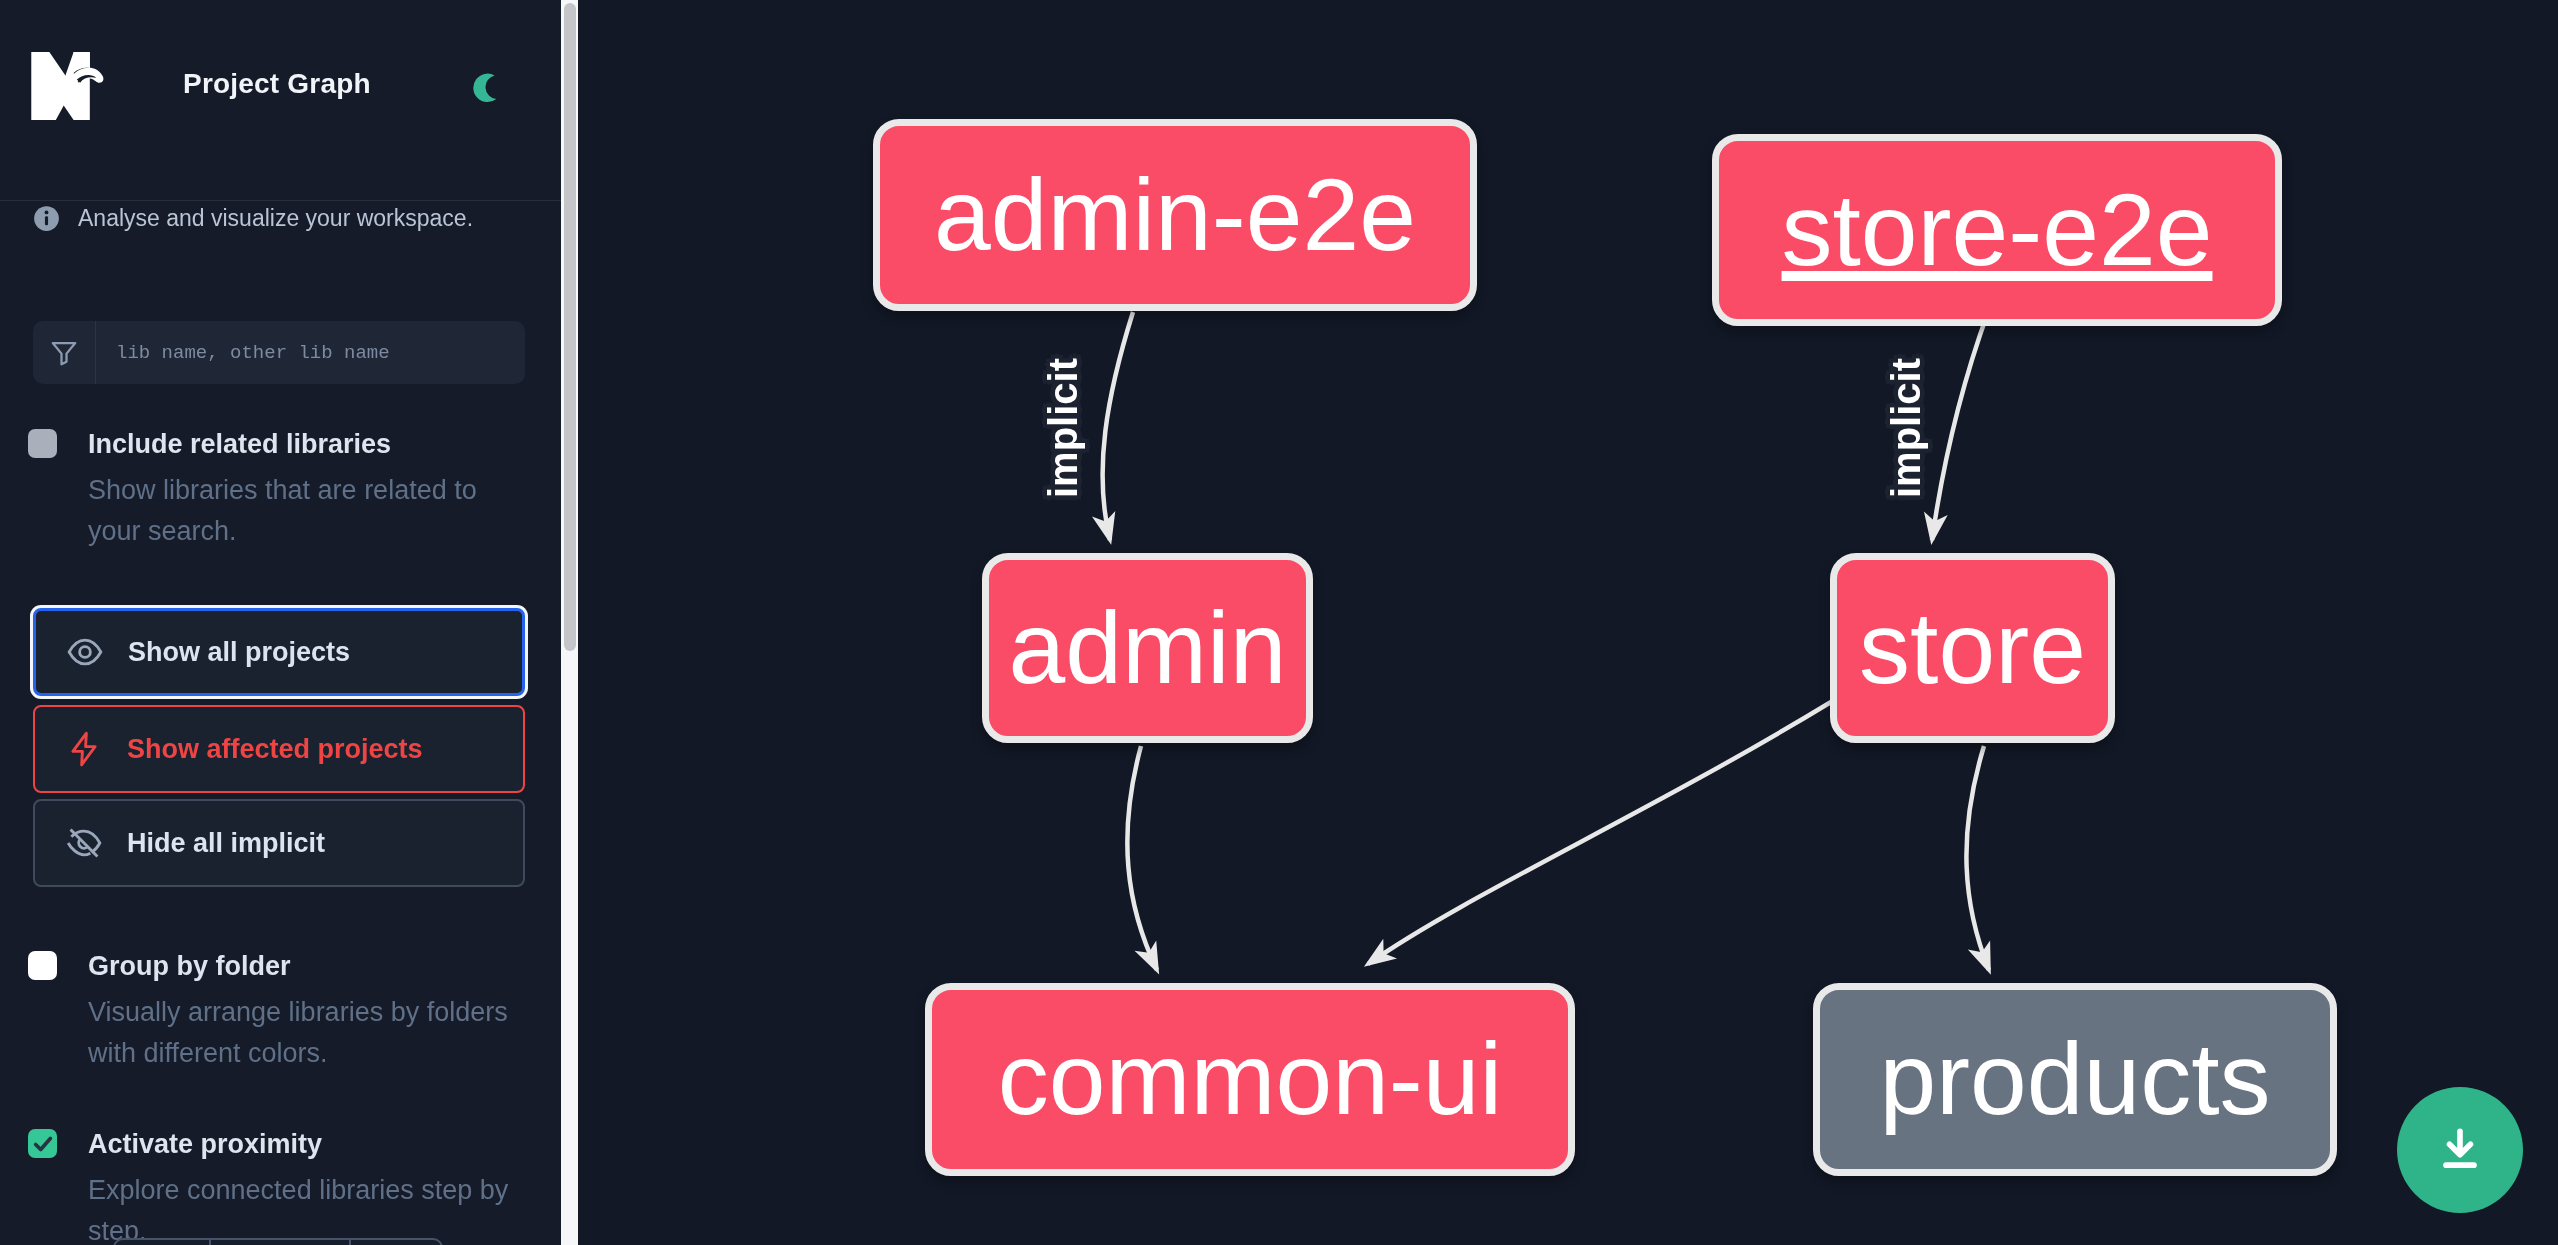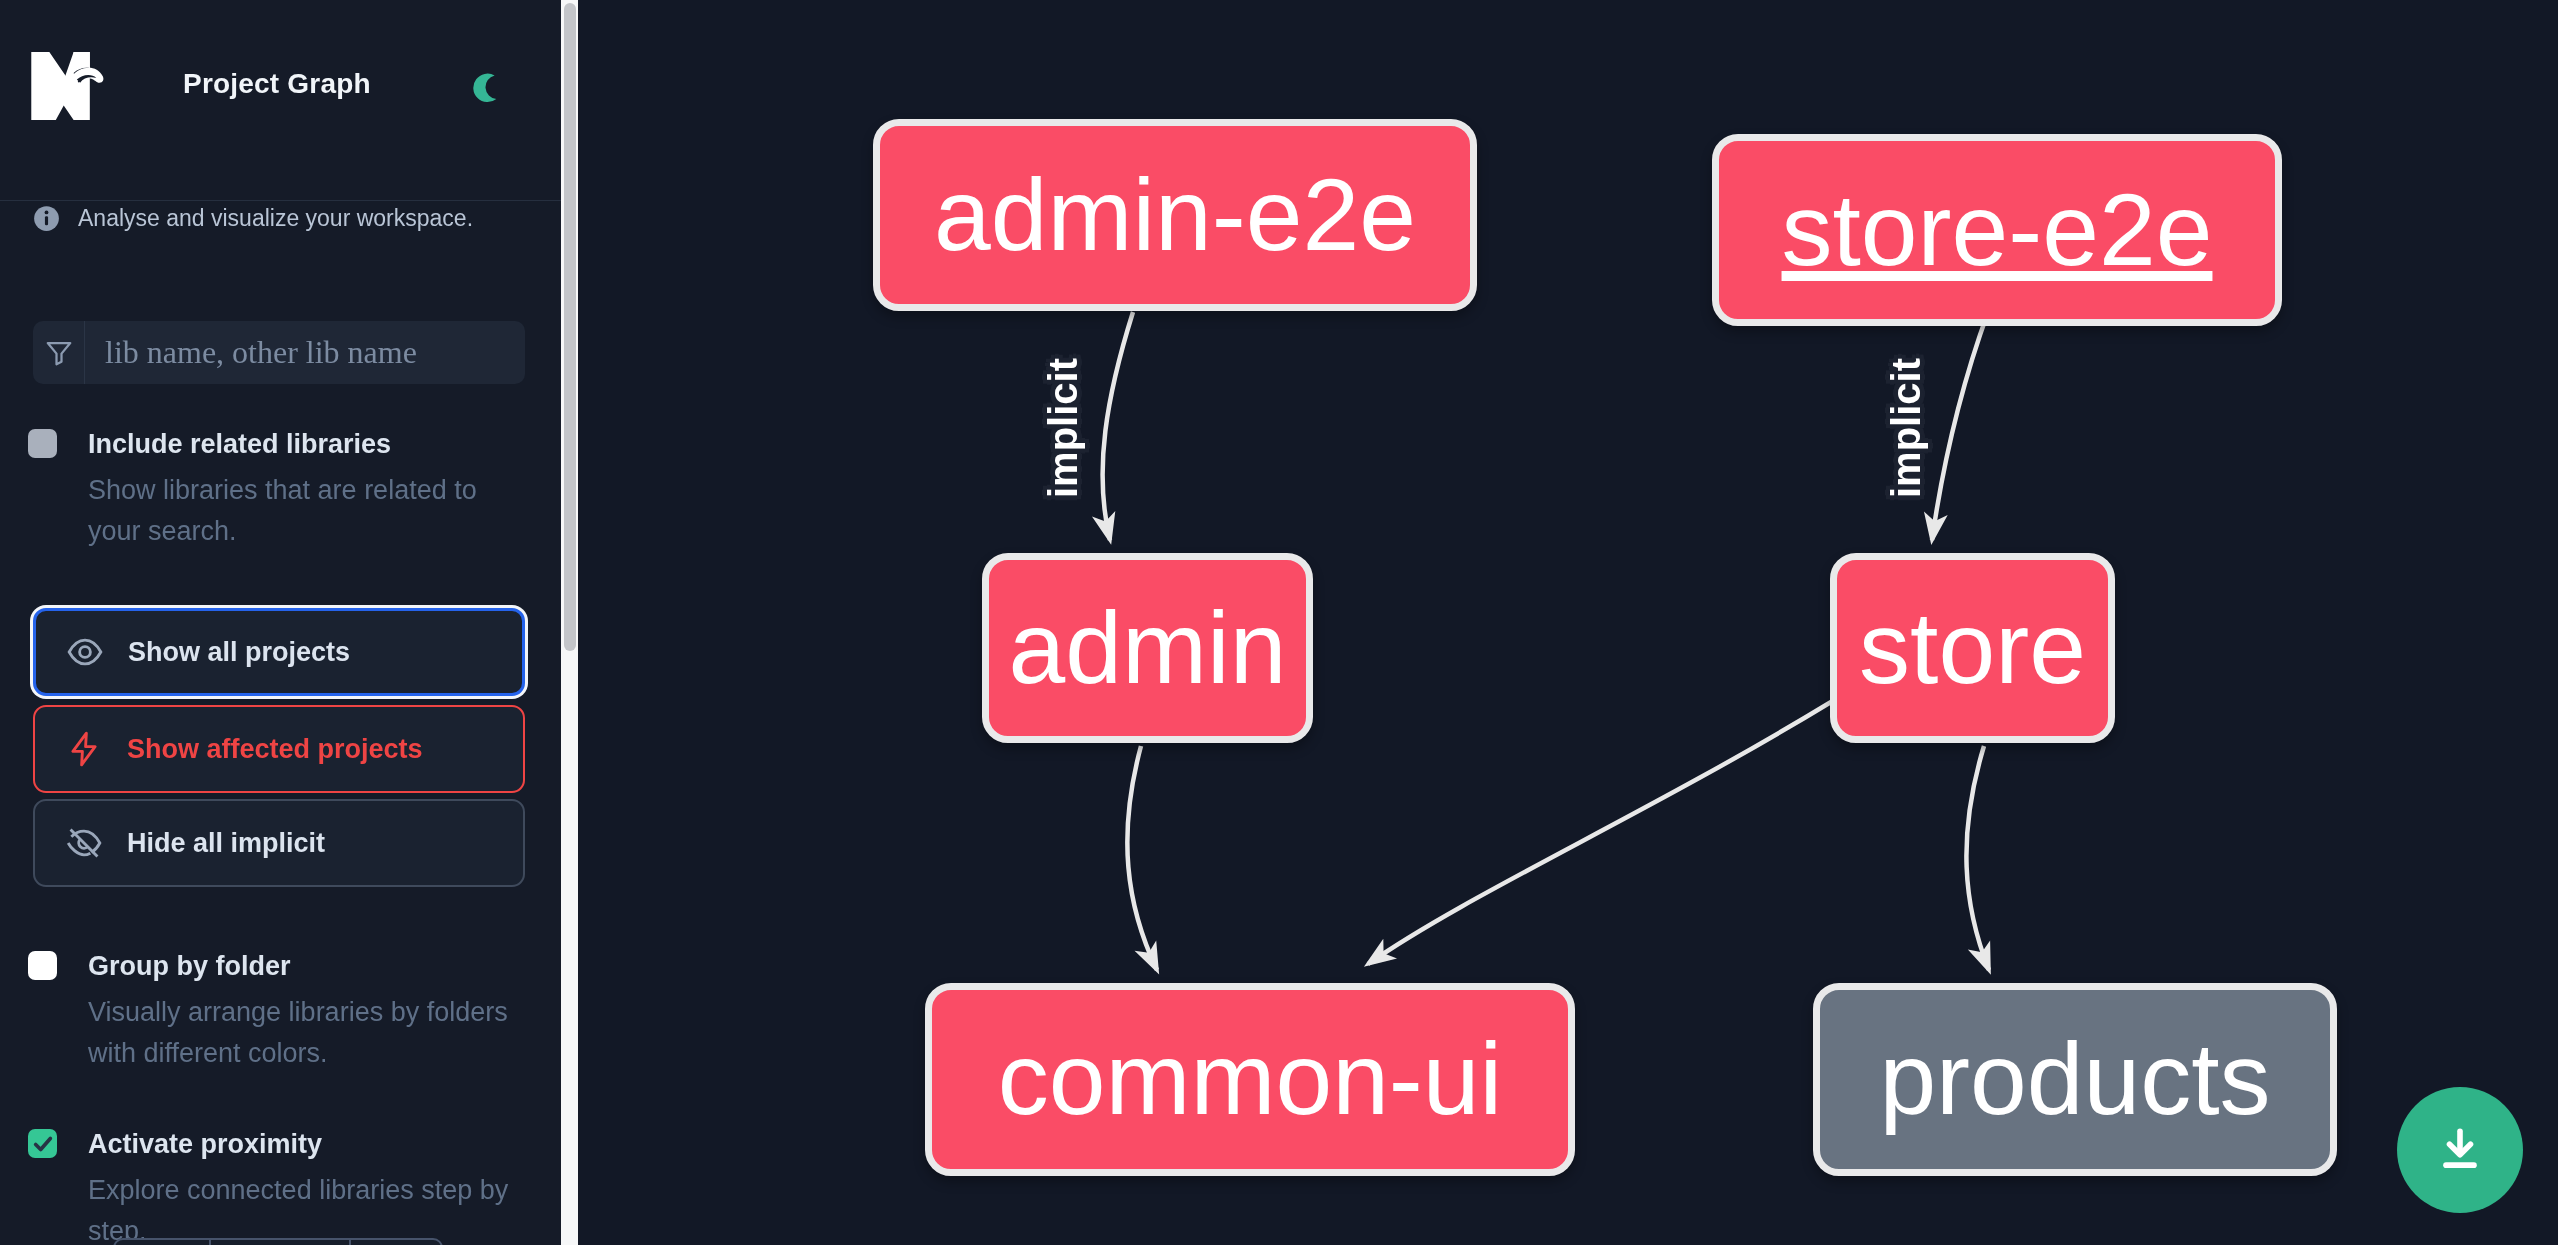--- a/index.html
+++ b/index.html
@@ -12,32 +12,32 @@
   .nx-logo { position:absolute; left:31px; top:52px; width:82px; height:68px; }
   .app-title { position:absolute; left:183px; top:68px; font-size:28px; font-weight:700; color:#f1f5f9; letter-spacing:0.2px; }
   .moon { position:absolute; left:471px; top:70px; width:36px; height:36px; cursor:pointer; }
 
   .info-row { position:absolute; left:33px; top:201px; width:510px; display:flex; align-items:center; gap:18px; }
   .info-icon { width:27px; height:27px; margin-top:3px; flex:0 0 auto; }
   .tagline { font-size:23px; color:#b9c5d6; padding-top:4px; }
 
   .search-box { position:absolute; left:33px; top:321px; width:492px; height:63px; background:#1f2736; border-radius:10px; display:flex; align-items:stretch; }
   .funnel-cell { width:63px; display:flex; align-items:center; justify-content:center; border-right:1px solid #2b3546; }
-  .search-input { flex:1; background:transparent; border:none; outline:none; color:#cdd8e6; font-size:32px; padding:0 20px; font-family:Liberation Serif, serif; }
+  .search-input { flex:1; background:transparent; border:none; outline:none; color:#cdd8e6; font-size:19px; padding:0 20px; font-family:Liberation Mono, monospace; }
   .search-input::placeholder { color:#7c8ba1; }
 
   .chk-row { position:absolute; left:28px; width:500px; }
   .chk-box { position:absolute; left:0; top:0; width:29px; height:29px; border-radius:7px; }
   .chk-box.gray { background:#a9b0bc; }
   .chk-box.white { background:#ffffff; }
   .chk-box.green { background:#35c795; display:flex; align-items:center; justify-content:center; }
   .chk-label { position:absolute; left:60px; top:0px; font-size:27px; font-weight:700; color:#dde5ef; white-space:nowrap; }
   .chk-desc { position:absolute; left:60px; top:41px; width:432px; font-size:27px; line-height:41px; color:#5f7088; }
 
-  .sb-btn { position:absolute; left:33px; width:492px; height:88px; background:#1a2230; border:2px solid #3f4a5c; border-radius:13px; display:flex; align-items:center; cursor:pointer; }
+  .sb-btn { position:absolute; left:33px; width:492px; height:88px; background:#1a2230; border:2px solid #3f4a5c; border-radius:8px; display:flex; align-items:center; cursor:pointer; }
   .sb-btn .btn-icon { width:38px; height:38px; margin:0 24px 0 30px; flex:0 0 auto; }
   .sb-btn .btn-label { font-size:27px; font-weight:700; color:#dce4ef; white-space:nowrap; }
   .sb-btn.focused { border:3px solid #2563eb; box-shadow:0 0 0 3px #f4f6f9; }
   .sb-btn.affected { border:2px solid #ef4444; }
   .sb-btn.affected .btn-label { color:#ef4444; }
 
   .stepper-sliver { position:absolute; left:113px; top:1238px; width:330px; height:20px; background:#171e2b; border:2px solid #46536b; border-radius:10px 10px 0 0; display:flex; }
   .stepper-sliver .seg { flex:0 0 auto; height:100%; border-right:2px solid #46536b; }
 
   

